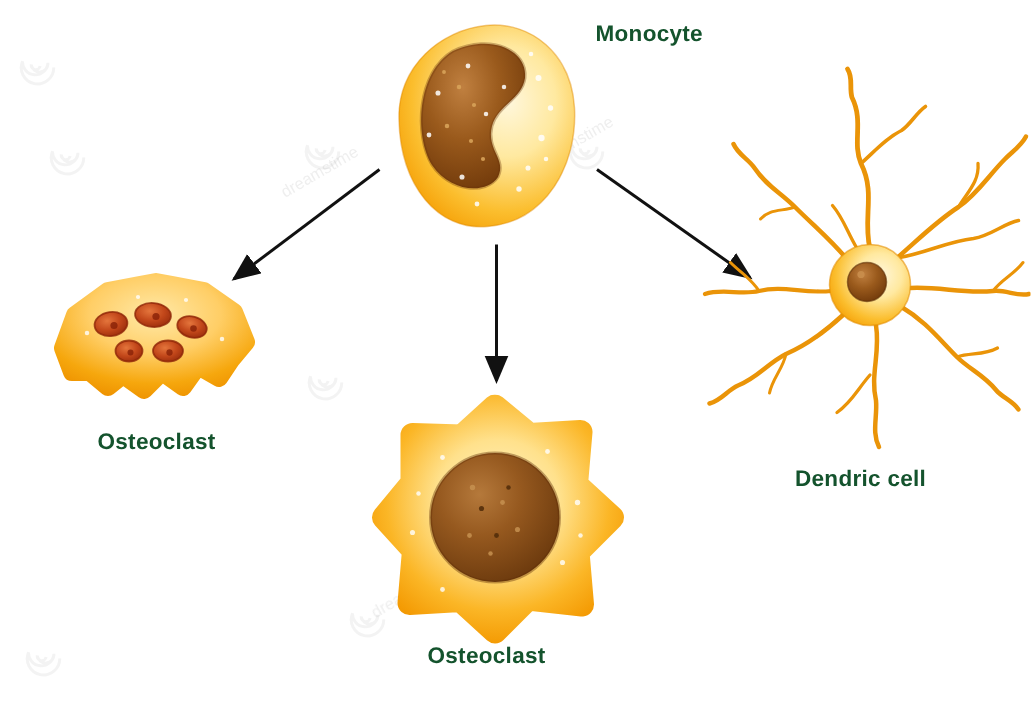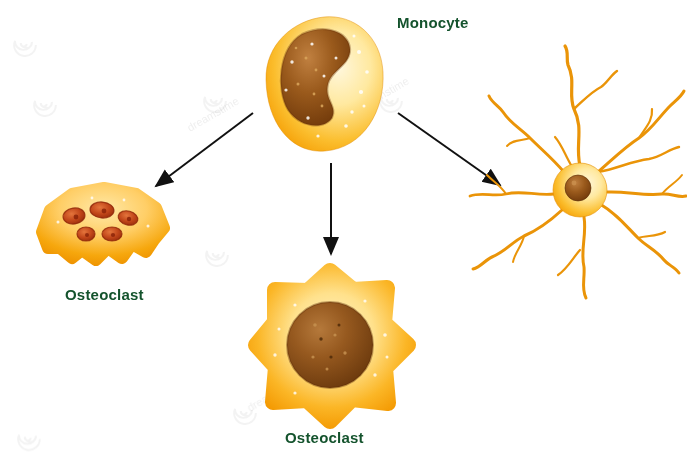--- a/index.html
+++ b/index.html
@@ -195,14 +195,15 @@
       </g>
       <circle cx="115" cy="145" r="27" fill="url(#gBody)" stroke="#E49004" stroke-width="1" stroke-opacity="0.6"></circle>
       <circle cx="113" cy="143" r="13" fill="url(#gNuc)" stroke="#5E2F06" stroke-width="1" stroke-opacity="0.6"></circle>
       <circle cx="109" cy="138" r="2.4" fill="#C98E4C" opacity="0.9"></circle>
     </g>
   </svg>
 
   <div class="label lbl-monocyte">Monocyte</div>
   <div class="label lbl-osteoclast">Osteoclast</div>
   <div class="label lbl-macrophage">Osteoclast</div>
+  <div class="label lbl-dendric">Dendric cell</div>
 
 </div>
 
 </body></html>

